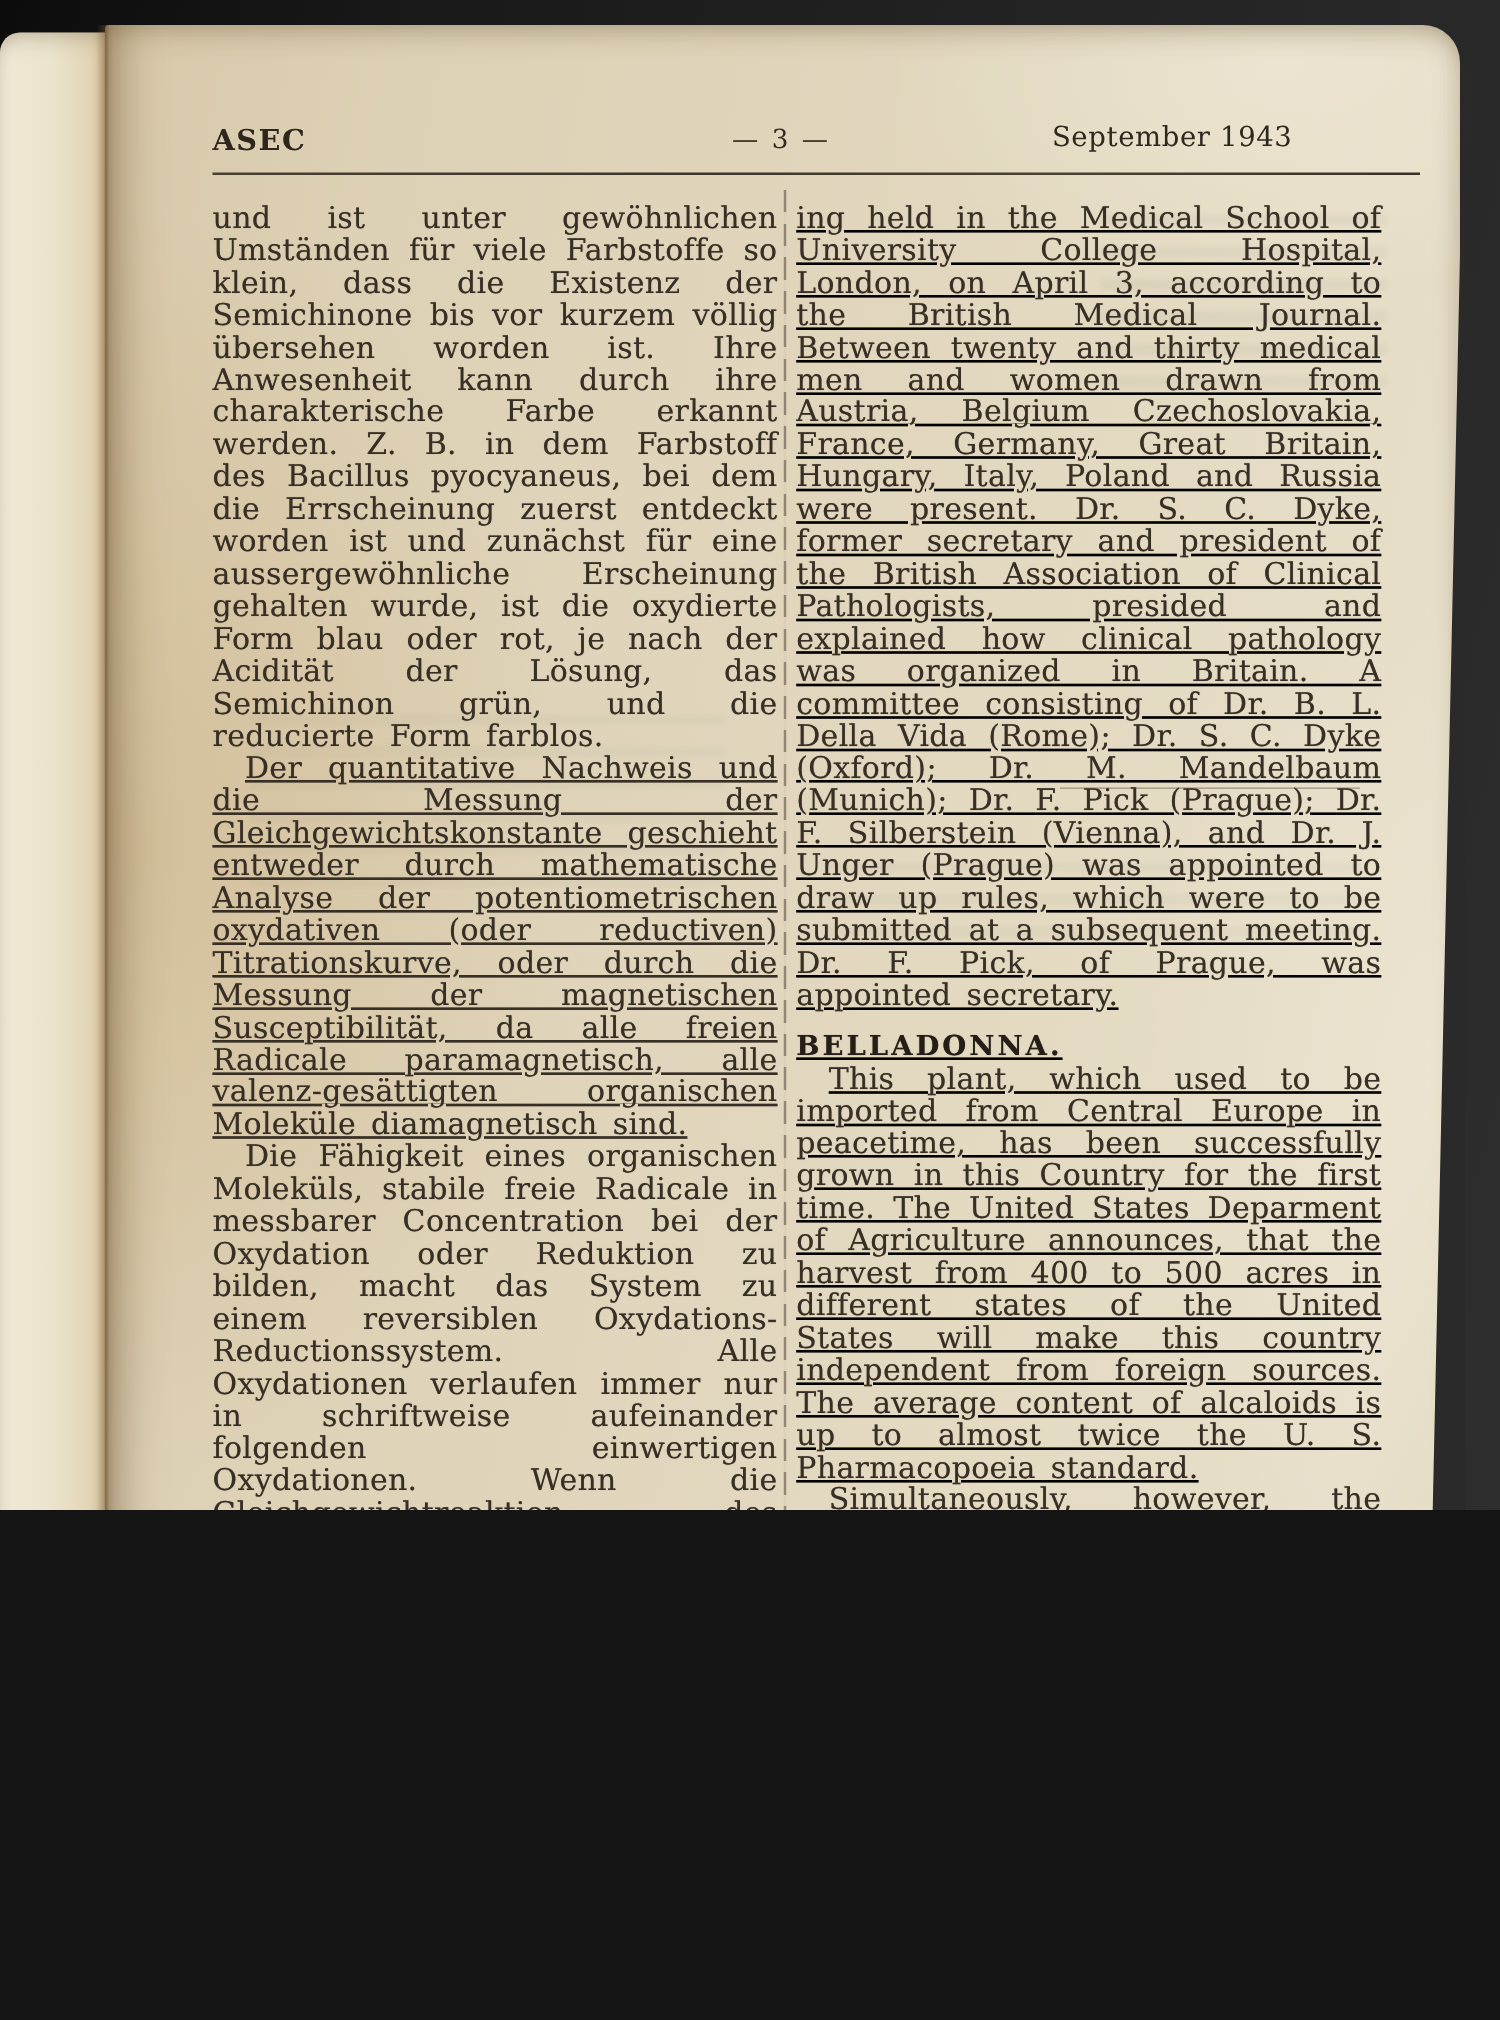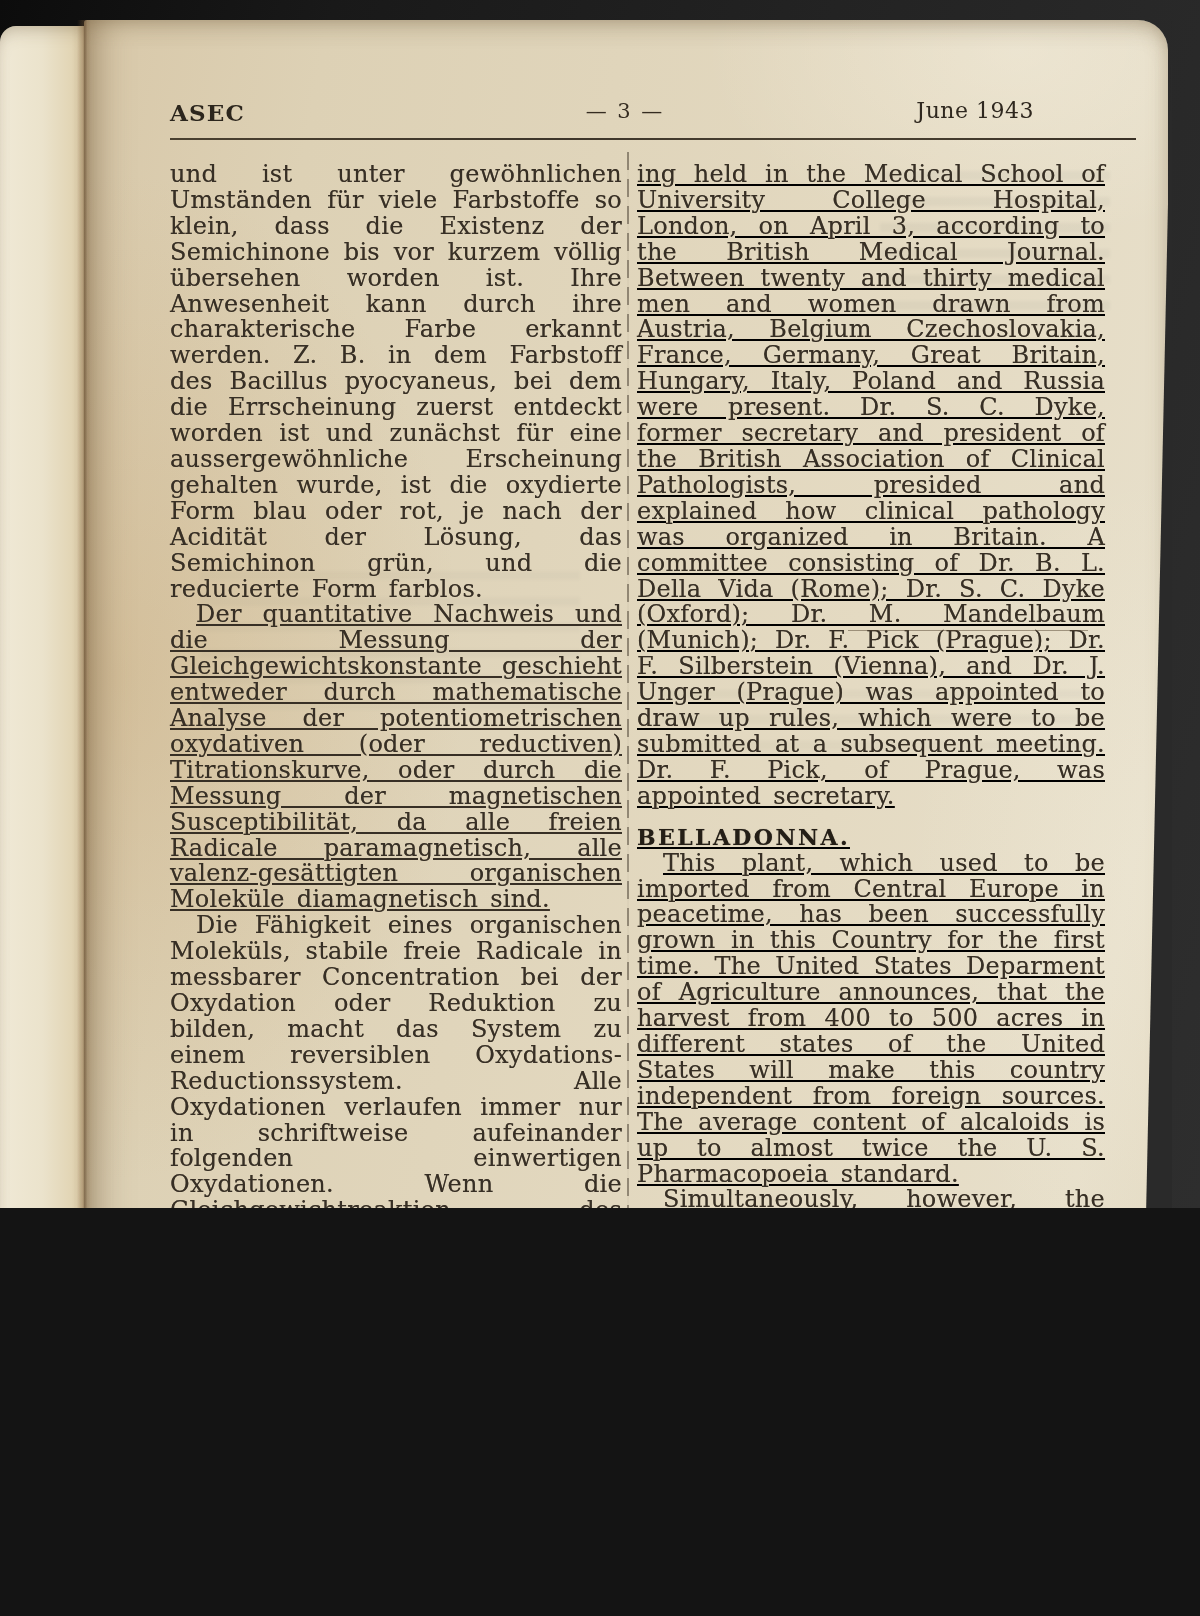--- a/index.html
+++ b/index.html
@@ -110,21 +110,21 @@
   <div class="prev-page"></div>
   <div class="main-page"></div>
   <div class="crease"></div>
 
   <div class="bleed bleed-1"></div>
   <div class="bleed bleed-2"></div>
   <div class="bleed bleed-3"></div>
 
   <div class="masthead">ASEC</div>
   <div class="page-num">— 3 —</div>
-  <div class="issue-date">June 1943</div>
+  <div class="issue-date">September 1943</div>
   <div class="header-rule"></div>
 
   <div class="col-divider"></div>
 
   <div class="col col-left">
     <p>und ist unter gewöhnlichen Umständen für viele Farbstoffe so klein, dass die Existenz der Semichinone bis vor kurzem völlig übersehen worden ist. Ihre Anwesenheit kann durch ihre charakterische Farbe erkannt werden. Z. B. in dem Farbstoff des Bacillus pyocyaneus, bei dem die Errscheinung zuerst entdeckt worden ist und zunächst für eine aussergewöhnliche Erscheinung gehalten wurde, ist die oxydierte Form blau oder rot, je nach der Acidität der Lösung, das Semichinon grün, und die reducierte Form farblos.</p>
     <p class="indent mt-sm">Der quantitative Nachweis und die Messung der Gleichgewichtskonstante geschieht entweder durch mathematische Analyse der potentiometrischen oxydativen (oder reductiven) Titrationskurve, oder durch die Messung der magnetischen Susceptibilität, da alle freien Radicale paramagnetisch, alle valenz-gesättigten organischen Moleküle diamagnetisch sind.</p>
     <p class="indent mt-md">Die Fähigkeit eines organischen Moleküls, stabile freie Radicale in messbarer Concentration bei der Oxydation oder Reduktion zu bilden, macht das System zu einem reversiblen Oxydations-Reductionssystem. Alle Oxydationen verlaufen immer nur in schriftweise aufeinander folgenden einwertigen Oxydationen. Wenn die Gleichgewichtreaktion des Radicals allzu klein ist, ist die Oxydation-Reduktion irreversibel, und mit hoher Aktivationsenergie verbunden. Wenn eine Substanz mit dem organischen Molekül eine Verbindung eingehen kann, welche das freie Radical mit grösserer Leichtigkeit bildet, so ist diese Substanz ein Oxydations-Katalysator. Dies ist im Prinzip der Mechanismus, mit welchem Nahrungsstoffe, (z. B. Zucker), welche an sich nur langsam und mit grosser Aktivierungsenergie irreversibel oxydiert werden können, im Stoffwechsel in schrittweise nacheinander verlaufenden reversiblen Stufen schnell oxydiert werden können.</p>
     <div class="section-bullet">●</div>
     <div class="sec-heading">European Association of</div>

